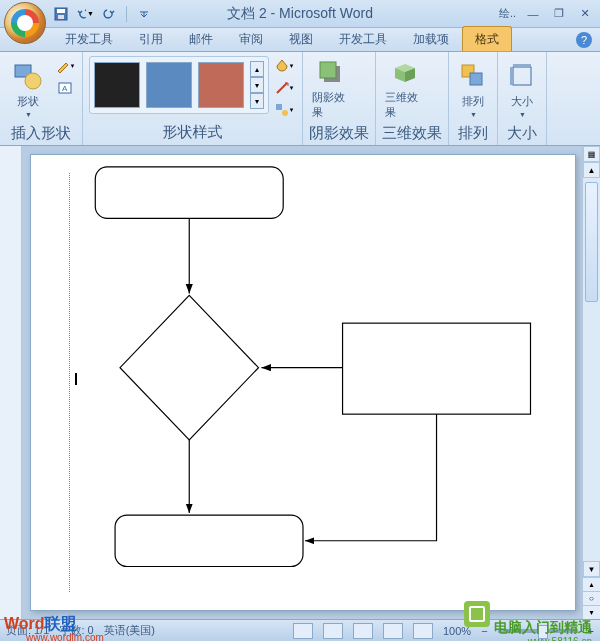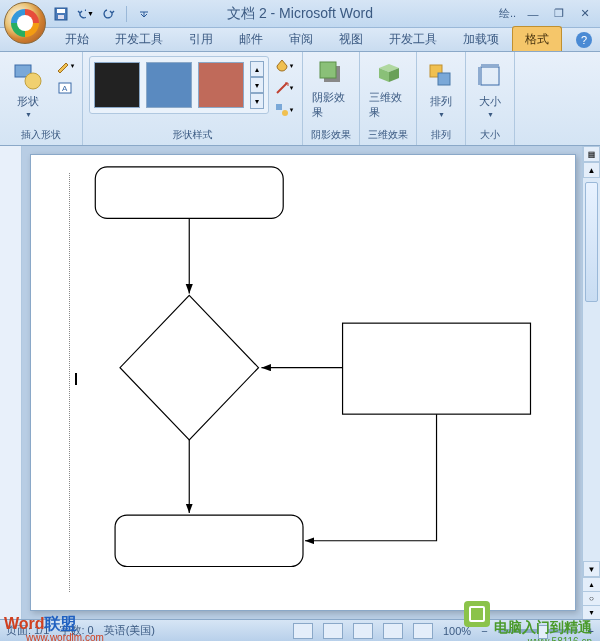--- a/index.html
+++ b/index.html
@@ -19,21 +19,21 @@
 .win-btn { width: 18px; height: 14px; display: flex; align-items: center; justify-content: center; }
 
 .tabs { height: 24px; background: linear-gradient(#dce9f7, #c9dcf0); display: flex; align-items: flex-end; padding-left: 52px; border-bottom: 1px solid #8aa8c8; position: relative; }
 .tab { padding: 4px 12px 3px; font-size: 12px; color: #3b5a82; cursor: pointer; border: 1px solid transparent; border-bottom: none; }
 .tab.active { background: #f5c66a; border-color: #c09030; border-radius: 3px 3px 0 0; color: #4a3510; }
 .help-btn { position: absolute; right: 8px; top: 4px; width: 16px; height: 16px; border-radius: 50%; background: #4a8ad4; color: #fff; font-size: 11px; display: flex; align-items: center; justify-content: center; }
 
 .ribbon { height: 94px; background: linear-gradient(#e8f0fa, #d4e4f4); border-bottom: 1px solid #8aa8c8; display: flex; }
 .ribbon-group { border-right: 1px solid #b0c8e0; padding: 4px 6px 2px; display: flex; flex-direction: column; position: relative; }
 .group-body { flex: 1; display: flex; align-items: flex-start; gap: 4px; }
-.group-label { font-size: 10px; color: #3b5a82; text-align: center; padding: 2px 0 1px; position: relative; }
+.group-label { font-size: 15px; color: #3b5a82; text-align: center; padding: 2px 0 1px; position: relative; }
 
 .big-btn { width: 44px; height: 66px; display: flex; flex-direction: column; align-items: center; justify-content: center; gap: 2px; border: 1px solid transparent; border-radius: 3px; font-size: 11px; color: #3b5a82; padding: 2px; }
 .big-icon { width: 32px; height: 32px; display: flex; align-items: center; justify-content: center; }
 
 .small-col { display: flex; flex-direction: column; gap: 2px; }
 .small-btn { width: 22px; height: 20px; display: flex; align-items: center; justify-content: center; border: 1px solid transparent; border-radius: 2px; }
 
 .style-gallery { display: flex; gap: 6px; align-items: center; padding: 4px; background: #eaf2fb; border: 1px solid #b0c8e0; border-radius: 3px; }
 .style-swatch { width: 46px; height: 46px; border: 1px solid #8aa8c8; }
 .sw-black { background: #222; }
@@ -112,21 +112,20 @@
   <div class="title-text">文档 2 - Microsoft Word</div>
   <div class="title-right">
     <span>绘..</span>
     <div class="win-btn">—</div>
     <div class="win-btn">❐</div>
     <div class="win-btn">✕</div>
   </div>
 </div>
 
 <div class="tabs">
-  <div class="tab">开始</div>
   <div class="tab">开发工具</div>
   <div class="tab">引用</div>
   <div class="tab">邮件</div>
   <div class="tab">审阅</div>
   <div class="tab">视图</div>
   <div class="tab">开发工具</div>
   <div class="tab">加载项</div>
   <div class="tab active">格式</div>
   <div class="help-btn">?</div>
 </div>

